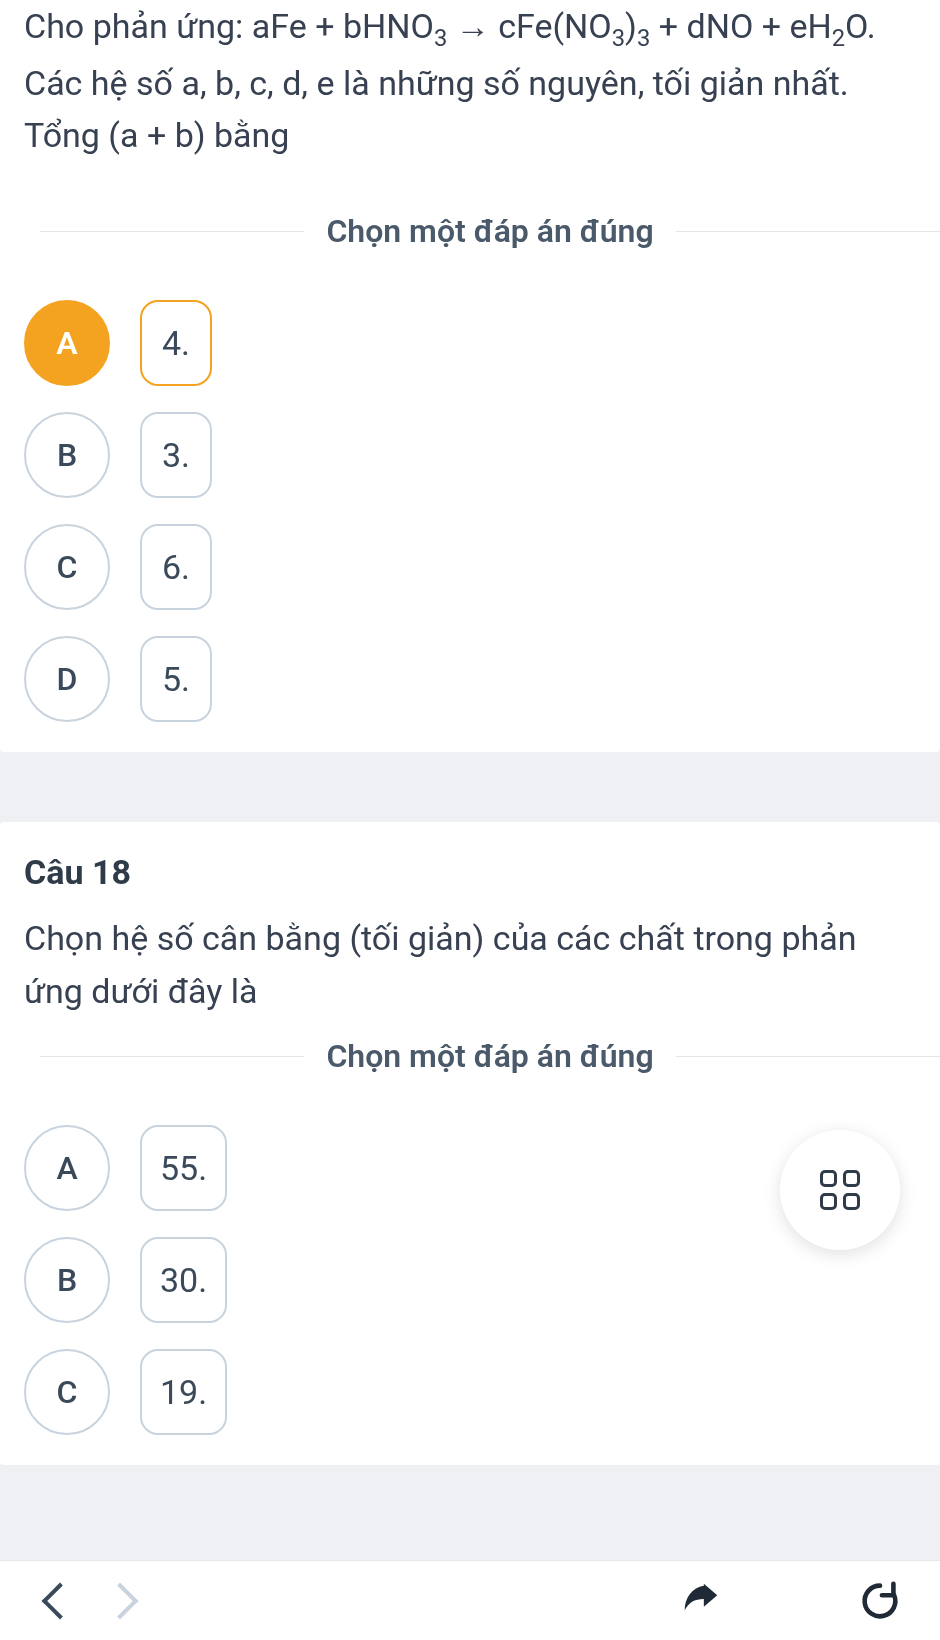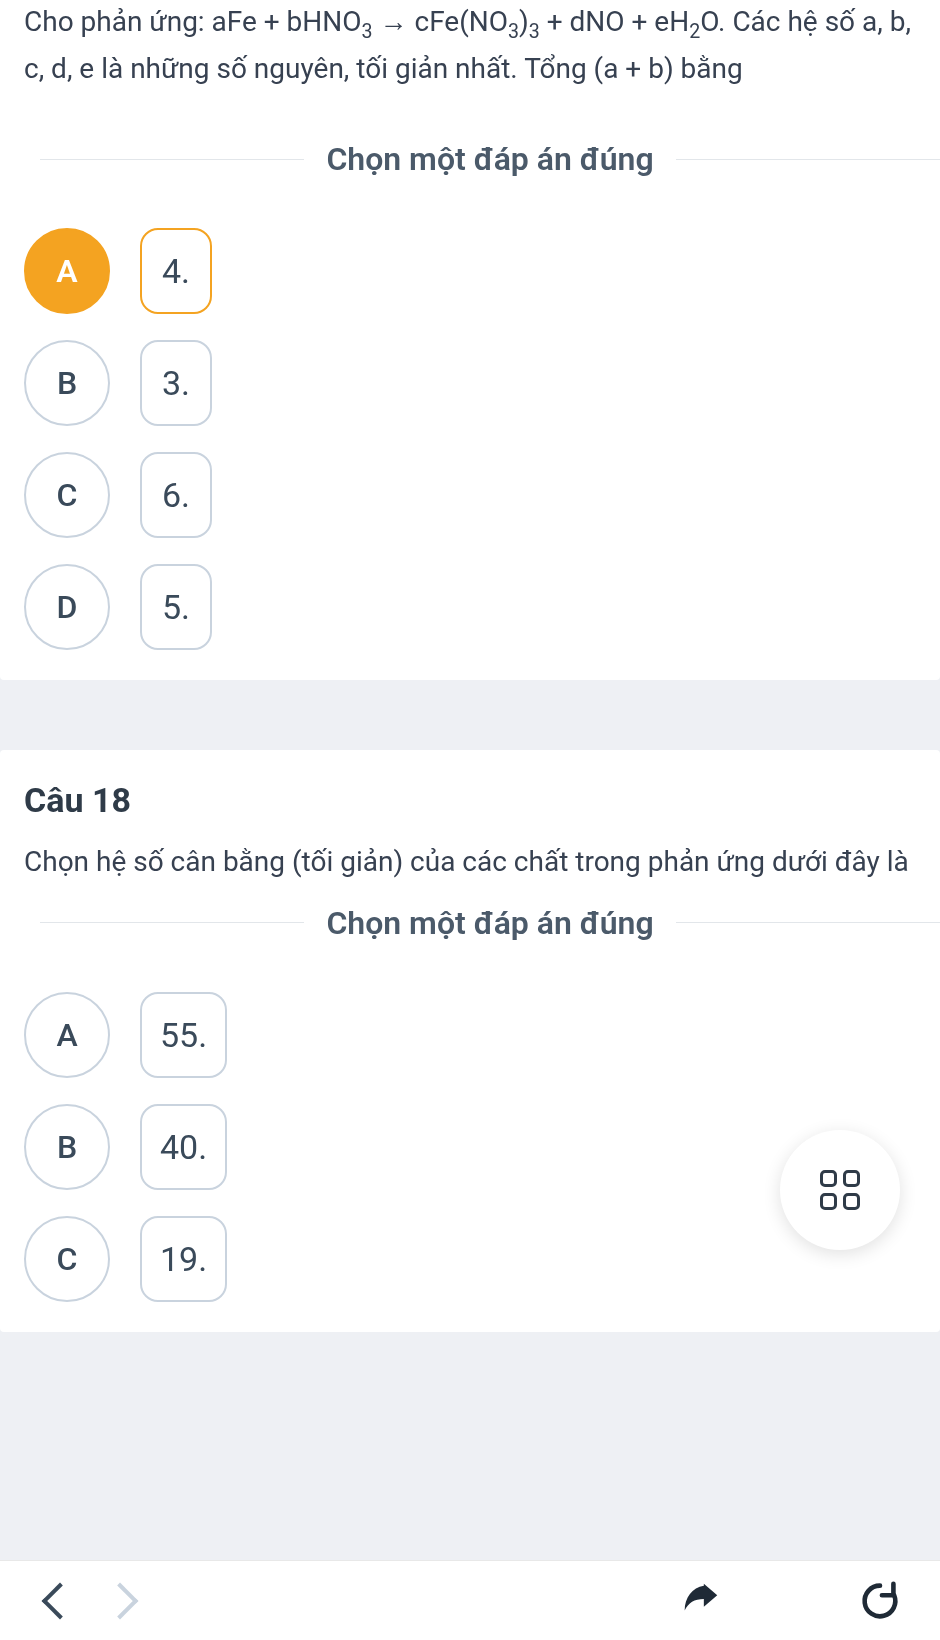--- a/index.html
+++ b/index.html
@@ -1,20 +1,20 @@
 <!DOCTYPE html>
 <html><head>
 <meta charset="utf-8">
 <style>
   * { box-sizing: border-box; margin: 0; padding: 0; }
   html, body { width: 940px; height: 1640px; font-family: -apple-system, BlinkMacSystemFont, "Segoe UI", Roboto, Arial, sans-serif; background: #eef0f4; color: #33414f; }
   .card { background: #ffffff; border-radius: 0 0 4px 4px; padding: 0 24px 30px 24px; margin-bottom: 70px; }
   .card.first { padding-top: 0; }
   .card.second { border-radius: 4px; padding-top: 30px; }
-  .question-text { font-size: 28px; line-height: 1.55; color: #374151; padding: 0 0 30px 0; }
+  .question-text { font-size: 34px; line-height: 1.55; color: #374151; padding: 0 0 30px 0; }
   sub { font-size: 0.7em; vertical-align: sub; }
   .divider-row { display: flex; align-items: center; margin: 20px -24px 50px -24px; padding-left: 40px; }
   .divider-line { flex: 1; height: 1px; background: #e2e6ea; }
   .divider-text { font-size: 32px; font-weight: 600; color: #4b5a6a; padding: 0 22px; }
   .options { display: flex; flex-direction: column; gap: 26px; padding-left: 0; }
   .option-row { display: flex; align-items: center; gap: 30px; cursor: pointer; }
   .opt-letter { width: 86px; height: 86px; border-radius: 50%; border: 2px solid #c9d3de; display: flex; align-items: center; justify-content: center; font-size: 32px; font-weight: 500; color: #3a4a5a; background: #fff; }
   .opt-letter.selected { background: #f4a321; border-color: #f4a321; color: #ffffff; font-weight: 600; }
   .opt-box { min-width: 72px; height: 86px; border-radius: 18px; border: 2px solid #c9d3de; display: flex; align-items: center; justify-content: center; padding: 0 18px; font-size: 34px; color: #3a4a5a; background: #fff; }
   .opt-box.selected { border-color: #f4a321; }
@@ -75,21 +75,21 @@
     <div class="divider-line"></div>
   </div>
 
   <div class="options">
       <div class="option-row">
         <div class="opt-letter">A</div>
         <div class="opt-box">55.</div>
       </div>
       <div class="option-row">
         <div class="opt-letter">B</div>
-        <div class="opt-box">40.</div>
+        <div class="opt-box">30.</div>
       </div>
       <div class="option-row">
         <div class="opt-letter">C</div>
         <div class="opt-box">19.</div>
       </div>
     </div>
 </div>
 
 <div class="fab">
   <div class="grid-icon">

